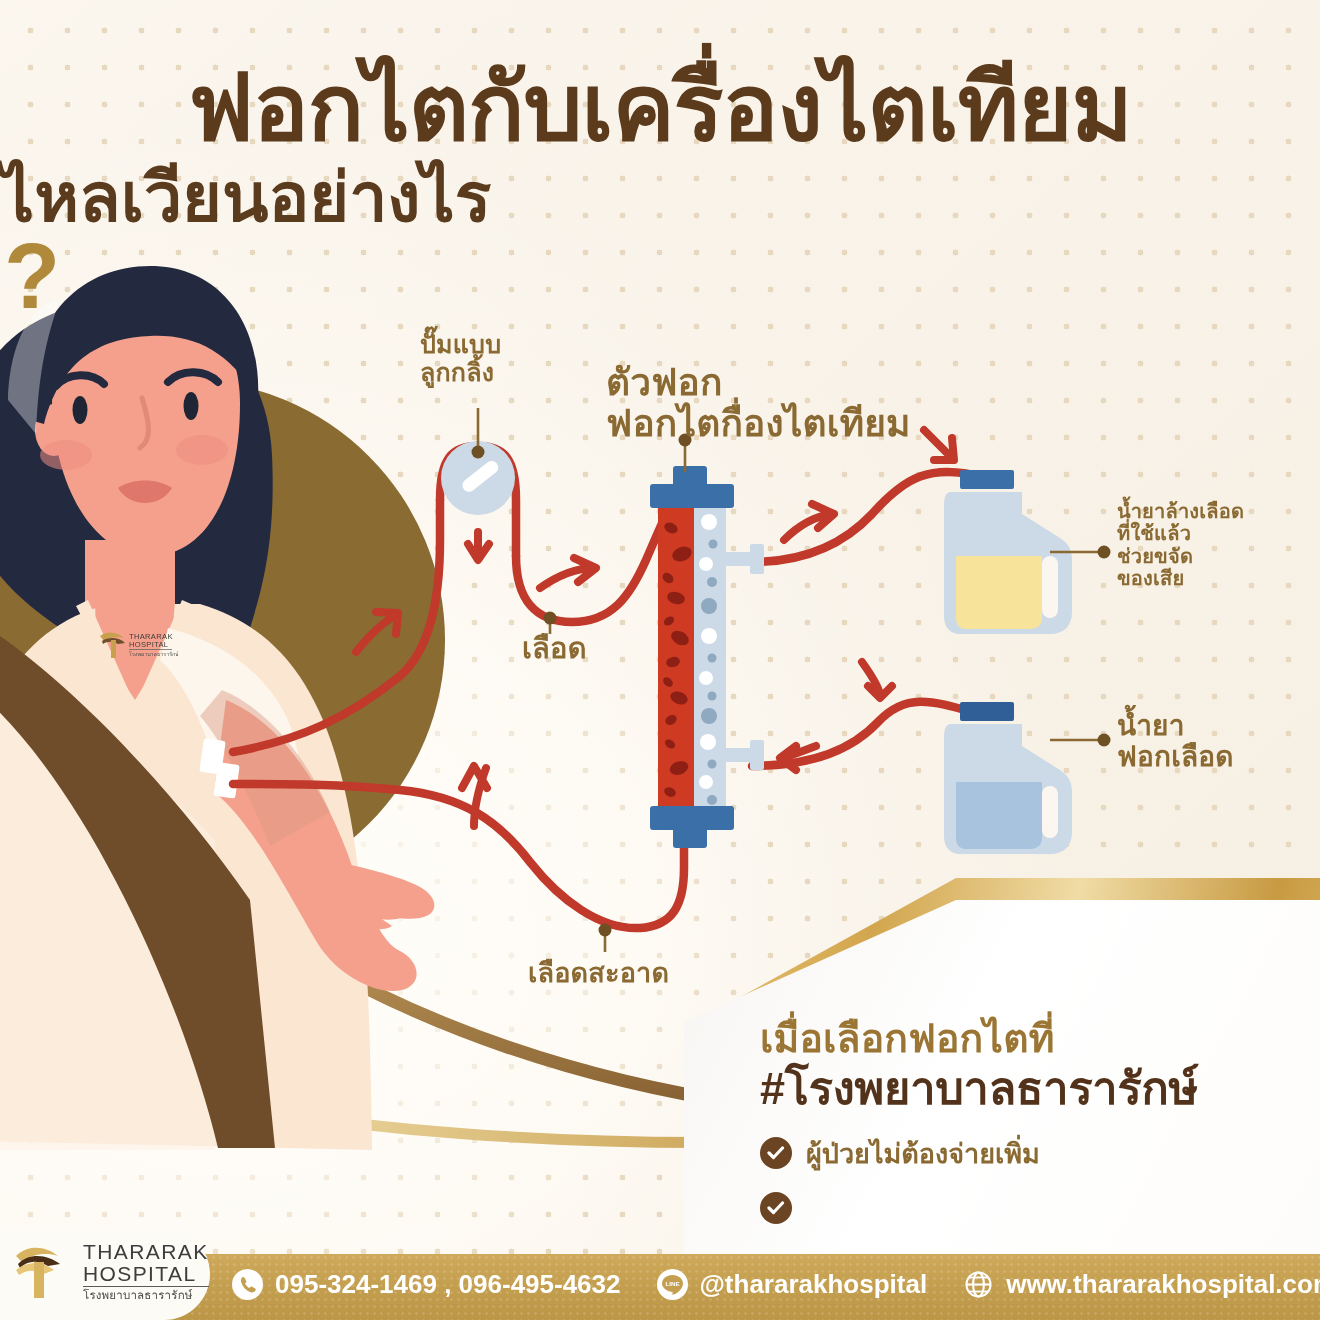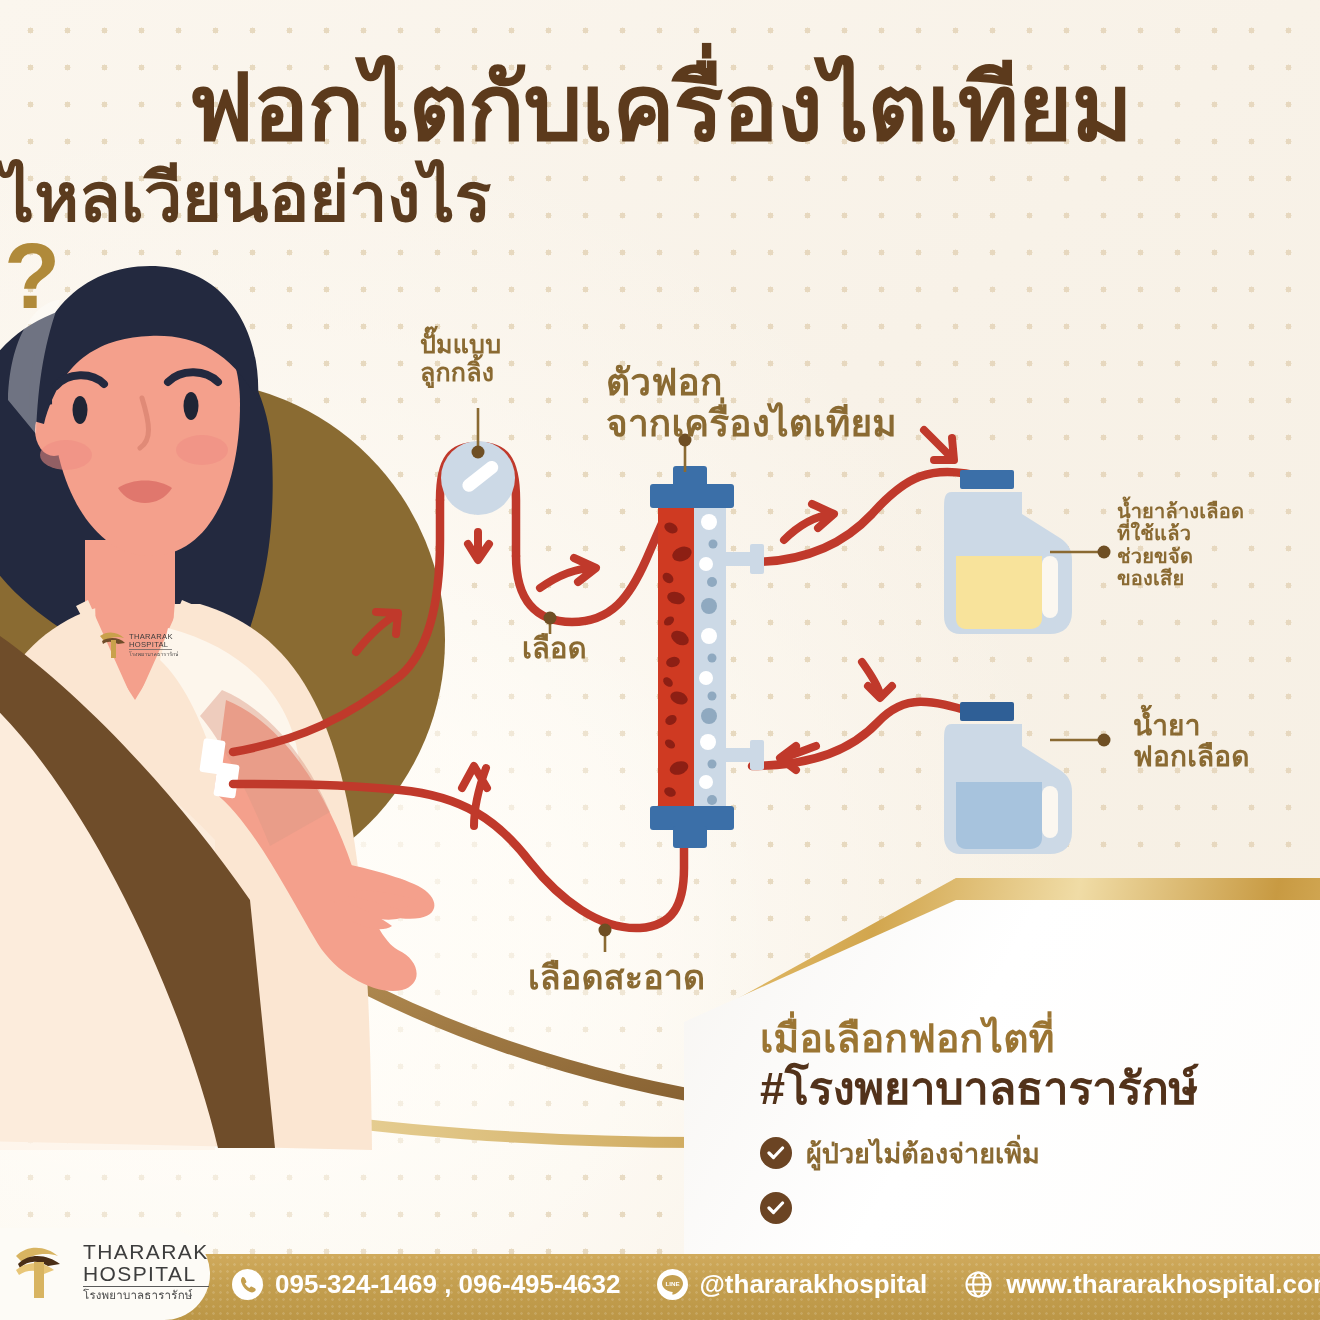--- a/index.html
+++ b/index.html
@@ -38,23 +38,23 @@
   .lbl {
     position:absolute;
     color:#8a6a32;
     font-weight:bold;
     line-height:1.12;
     letter-spacing:.2px;
   }
   .lbl.l-pump  { left:420px; top:330px; font-size:25px; }
   .lbl.l-dial  { left:606px; top:362px; font-size:37px; }
   .lbl.l-blood { left:522px; top:632px; font-size:29px; }
-  .lbl.l-clean { left:528px; top:958px; font-size:34px; }
+  .lbl.l-clean { left:528px; top:958px; font-size:27px; }
   .lbl.l-used  { left:1117px; top:500px; font-size:20px; }
-  .lbl.l-fresh { left:1117px; top:710px; font-size:28px;margin-left:16px; }
+  .lbl.l-fresh { left:1117px; top:710px; font-size:28px; }
 
   
   .title-wrap { position:absolute; left:0; top:62px; width:1320px; text-align:center; }
   .title-1 {
     font-size:93px; font-weight:bold; color:#5c3a1c; line-height:1.0;
     letter-spacing:-1px;
   }
   .title-2row {
     margin-top:8px; display:flex; align-items:flex-start; justify-content:center; gap:6px;flex-direction:column;
   }
@@ -337,21 +337,21 @@
       <circle cx="1104" cy="740" r="6.5"></circle>
     </g>
   </svg>
 
   <div class="lbl l-pump">
     <div>ปั๊มแบบ</div>
     <div>ลูกกลิ้ง</div>
   </div>
   <div class="lbl l-dial">
     <div>ตัวฟอก</div>
-    <div>จากเครื่องไตเทียม</div>
+    <div>ฟอกไตกื่องไตเทียม</div>
   </div>
   <div class="lbl l-blood">เลือด</div>
   <div class="lbl l-clean">เลือดสะอาด</div>
   <div class="lbl l-used">
     <div>น้ำยาล้างเลือด</div>
     <div>ที่ใช้แล้ว</div>
     <div>ช่วยขจัด</div>
     <div>ของเสีย</div>
   </div>
   <div class="lbl l-fresh">

